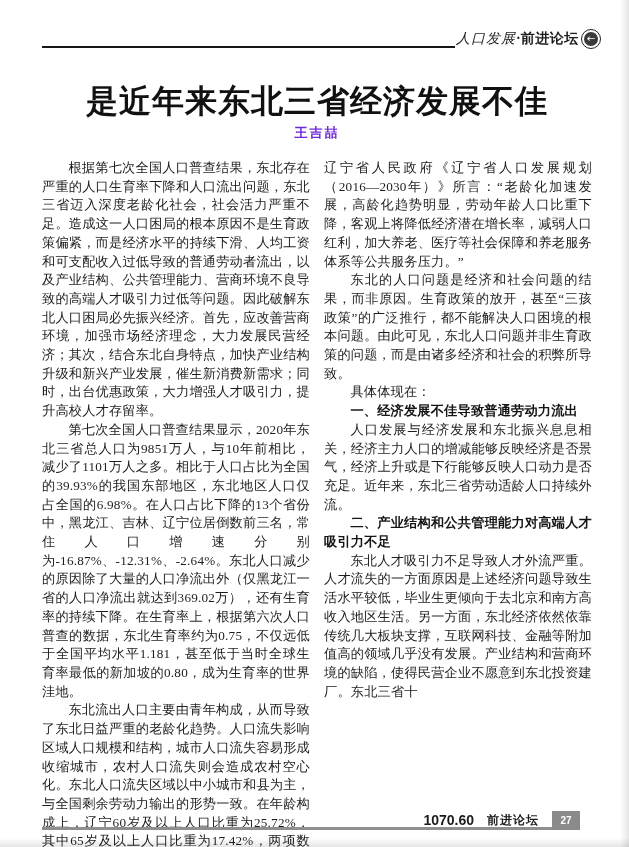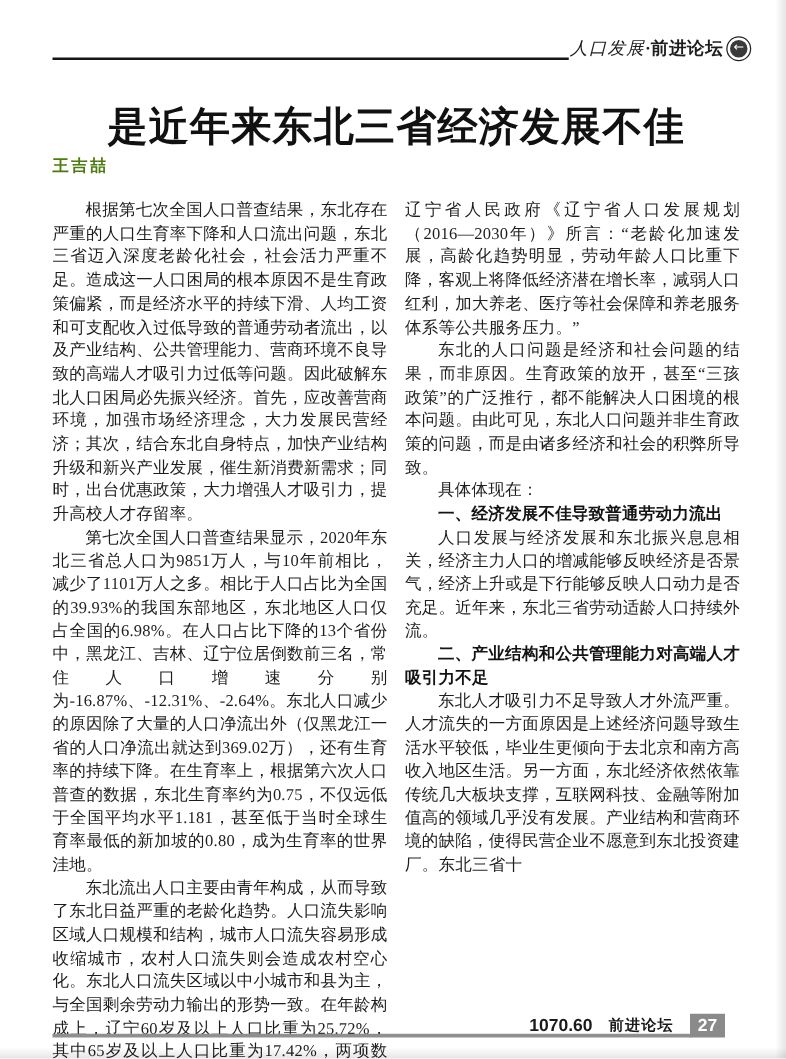--- a/index.html
+++ b/index.html
@@ -60,24 +60,24 @@
   
   .title {
     position: absolute; left: 42px; top: 80px; width: 550px;
     margin: 0; text-align: center;
     font-family: "Liberation Sans", "DejaVu Sans", sans-serif;
     font-size: 32px; font-weight: 700; letter-spacing: 1px;
     color: #111111;
   }
   .author {
     position: absolute; left: 42px; top: 124px; width: 550px;
-    text-align: left;
+    text-align: center;
     font-family: "Liberation Sans", "DejaVu Sans", sans-serif;
     font-size: 13px; font-weight: 700; letter-spacing: 2px;
-    color: #4d7c0f;
+    color: #6d28d9;
   }
   
   .columns {
     position: absolute; left: 42px; top: 159px; width: 550px;
     display: flex; gap: 14px;
   }
   .col { width: 268px; }
   .col p {
     margin: 0;
     font-size: 13.2px;
@@ -107,21 +107,21 @@
   }
   .footer .issue {
     font-weight: 700; font-size: 14px; color: #1a1a1a;
   }
   .footer .journal {
     font-weight: 700; font-size: 12px; color: #1a1a1a; letter-spacing: 1px;
   }
   .footer .pagenum {
     display: inline-block; width: 28px; height: 19px;
     background: #8a8a8a; color: #ffffff;
-    font-weight: 700; font-size: 14px; line-height: 19px; text-align: center;
+    font-weight: 700; font-size: 10px; line-height: 19px; text-align: center;
   }
 </style>
 </head>
 <body>
 
 <div class="page">
 
   <div class="header-rule"></div>
 
   <div class="header-label">

